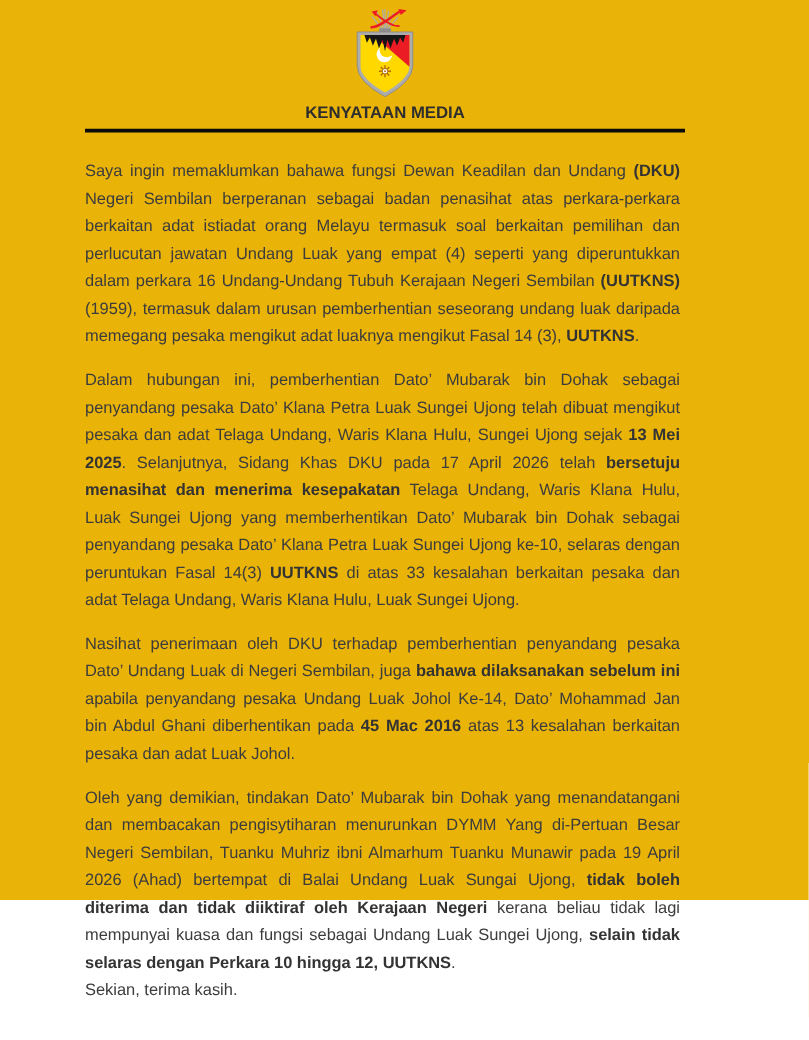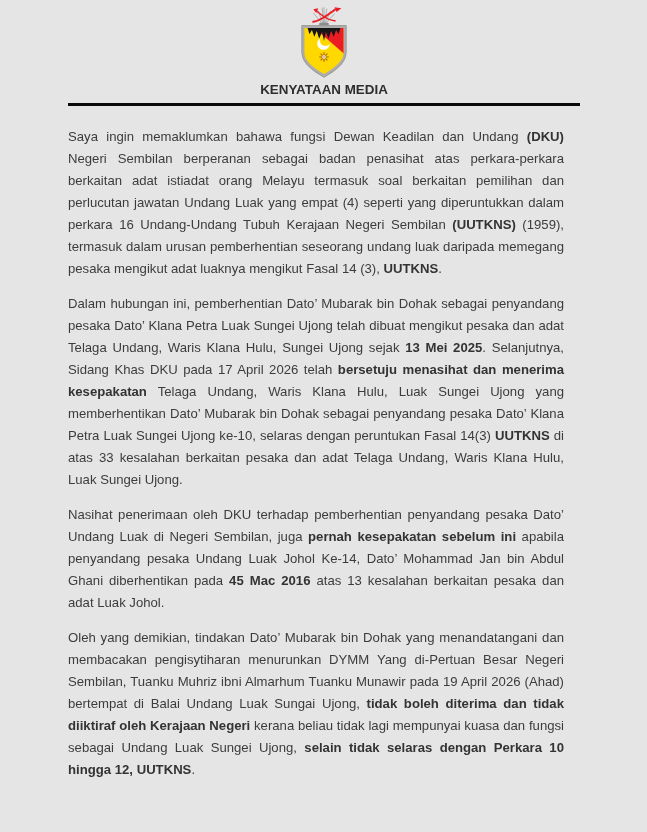--- a/index.html
+++ b/index.html
@@ -10,23 +10,23 @@
   body {
     width: 647px;
     height: 832px;
     overflow: hidden;
     font-family: "Liberation Sans", sans-serif;
     color: var(--text-color, #3c3c3c);
   }
   .page {
     box-sizing: border-box;
     width: 647px;
-    height: 832px;
-    padding: 6px 67px 0 68px;
-    background: #e5e5e5;
+    height: 720px;
+    padding: 6px 99px 0 68px;
+    background: #eab308;
   }
   .crest-wrap {
     text-align: center;
     line-height: 0;
   }
   .crest {
     width: 58px;
     height: 73px;
   }
   .doc-title {
@@ -36,21 +36,21 @@
     font-weight: bold;
     color: #2e2e2e;
     line-height: 17.5px;
   }
   .rule {
     height: 3px;
     background: var(--rule-color, #0b0b0b);
     margin-top: 4px;
   }
   .body-text p.para {
-    margin: 0 16px 13px 0;
+    margin: 0 4px 13px 0;
     font-size: 13.15px;
     line-height: 22px;
     text-align: justify;
     color: var(--text-color, #3c3c3c);
   }
   .body-text p.para:first-child {
     margin-top: 20px;
   }
   .body-text p.para b {
     font-weight: bold;
@@ -121,17 +121,18 @@
     </svg>
   </div>
 
   <h1 class="doc-title">KENYATAAN MEDIA</h1>
 
   <div class="rule"></div>
 
   <div class="body-text">
     <p class="para"><span>Saya ingin memaklumkan bahawa fungsi Dewan Keadilan dan Undang </span><b>(DKU)</b><span> Negeri Sembilan berperanan sebagai badan penasihat atas perkara-perkara berkaitan adat istiadat orang Melayu termasuk soal berkaitan pemilihan dan perlucutan jawatan Undang Luak yang empat (4) seperti yang diperuntukkan dalam perkara 16 Undang-Undang Tubuh Kerajaan Negeri Sembilan </span><b>(UUTKNS)</b><span> (1959), termasuk dalam urusan pemberhentian seseorang undang luak daripada memegang pesaka mengikut adat luaknya mengikut Fasal 14 (3), </span><b>UUTKNS</b><span>.</span></p>
     <p class="para"><span>Dalam hubungan ini, pemberhentian Dato’ Mubarak bin Dohak sebagai penyandang pesaka Dato’ Klana Petra Luak Sungei Ujong telah dibuat mengikut pesaka dan adat Telaga Undang, Waris Klana Hulu, Sungei Ujong sejak </span><b>13 Mei 2025</b><span>. Selanjutnya, Sidang Khas DKU pada 17 April 2026 telah </span><b>bersetuju menasihat dan menerima kesepakatan</b><span> Telaga Undang, Waris Klana Hulu, Luak Sungei Ujong yang memberhentikan Dato’ Mubarak bin Dohak sebagai penyandang pesaka Dato’ Klana Petra Luak Sungei Ujong ke-10, selaras dengan peruntukan Fasal 14(3) </span><b>UUTKNS</b><span> di atas 33 kesalahan berkaitan pesaka dan adat Telaga Undang, Waris Klana Hulu, Luak Sungei Ujong.</span></p>
-    <p class="para"><span>Nasihat penerimaan oleh DKU terhadap pemberhentian penyandang pesaka Dato’ Undang Luak di Negeri Sembilan, juga </span><b>pernah kesepakatan sebelum ini</b><span> apabila penyandang pesaka Undang Luak Johol Ke-14, Dato’ Mohammad Jan bin Abdul Ghani diberhentikan pada </span><b>45 Mac 2016</b><span> atas 13 kesalahan berkaitan pesaka dan adat Luak Johol.</span></p>
+    <p class="para"><span>Nasihat penerimaan oleh DKU terhadap pemberhentian penyandang pesaka Dato’ Undang Luak di Negeri Sembilan, juga </span><b>bahawa dilaksanakan sebelum ini</b><span> apabila penyandang pesaka Undang Luak Johol Ke-14, Dato’ Mohammad Jan bin Abdul Ghani diberhentikan pada </span><b>45 Mac 2016</b><span> atas 13 kesalahan berkaitan pesaka dan adat Luak Johol.</span></p>
     <p class="para last-para"><span>Oleh yang demikian, tindakan Dato’ Mubarak bin Dohak yang menandatangani dan membacakan pengisytiharan menurunkan DYMM Yang di-Pertuan Besar Negeri Sembilan, Tuanku Muhriz ibni Almarhum Tuanku Munawir pada 19 April 2026 (Ahad) bertempat di Balai Undang Luak Sungai Ujong, </span><b>tidak boleh diterima dan tidak diiktiraf oleh Kerajaan Negeri</b><span> kerana beliau tidak lagi mempunyai kuasa dan fungsi sebagai Undang Luak Sungei Ujong, </span><b>selain tidak selaras dengan Perkara 10 hingga 12, UUTKNS</b><span>.</span></p>
+    <p class="closing">Sekian, terima kasih.</p>
   </div>
 
 </div>
 
 </body></html>

